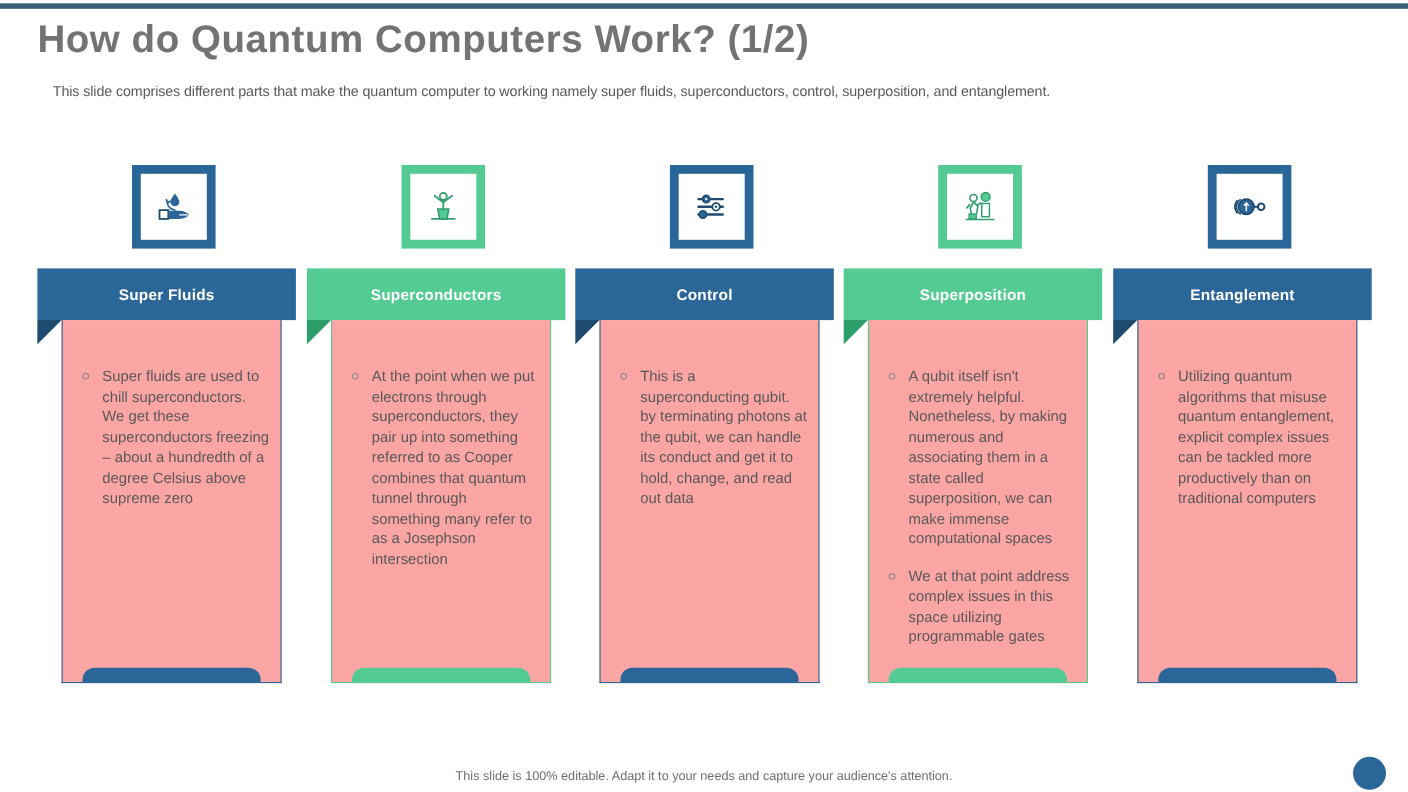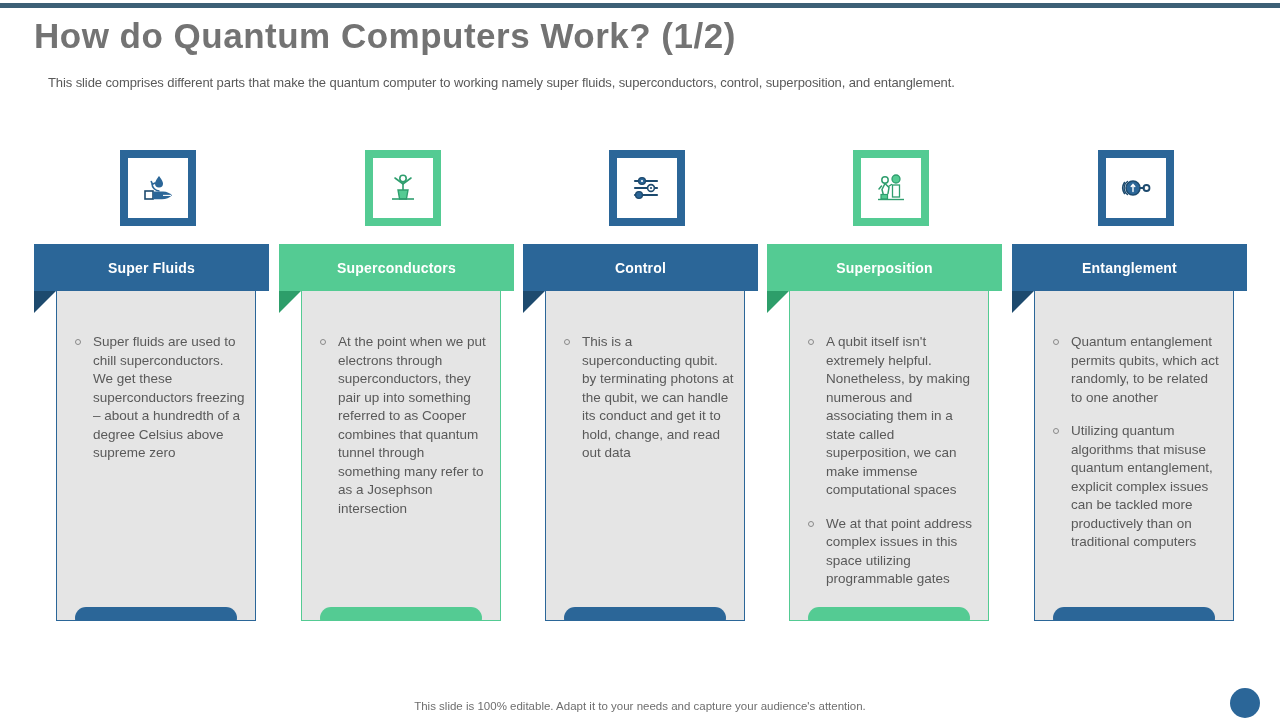--- a/index.html
+++ b/index.html
@@ -114,21 +114,21 @@
   
   .card {
     position: absolute;
     top: 141px;
     left: 22px;
     width: 200px;
     height: 330px;
     box-sizing: border-box;
     border: 1px solid #2b6698;
     border-top: none;
-    background: #e5e5e5;
+    background: #fca5a5;
     overflow: hidden;
   }
   .column.green .card { border-color: #54cb93; }
 
   .bullets {
     margin: 0;
     padding: 42px 10px 0 10px;
     list-style: none;
   }
   .bullet {
@@ -312,21 +312,20 @@
           <circle cx="29.5" cy="19" r="3" fill="none" stroke="#1d4a6e" stroke-width="1.8"></circle>
         </svg>
       </span>
     </div>
     <div class="banner">
       <span class="banner-label">Entanglement</span>
     </div>
     <div class="banner-fold"></div>
     <div class="card">
       <ul class="bullets">
-        <li class="bullet">Quantum entanglement permits qubits, which act randomly, to be related to one another</li>
         <li class="bullet">Utilizing quantum algorithms that misuse quantum entanglement, explicit complex issues can be tackled more productively than on traditional computers</li>
       </ul>
       <div class="card-footer-bar"></div>
     </div>
   </div>
 
 </div>
 
 <div class="slide-footer">This slide is 100% editable. Adapt it to your needs and capture your audience's attention.</div>
 <div class="corner-dot"></div>

